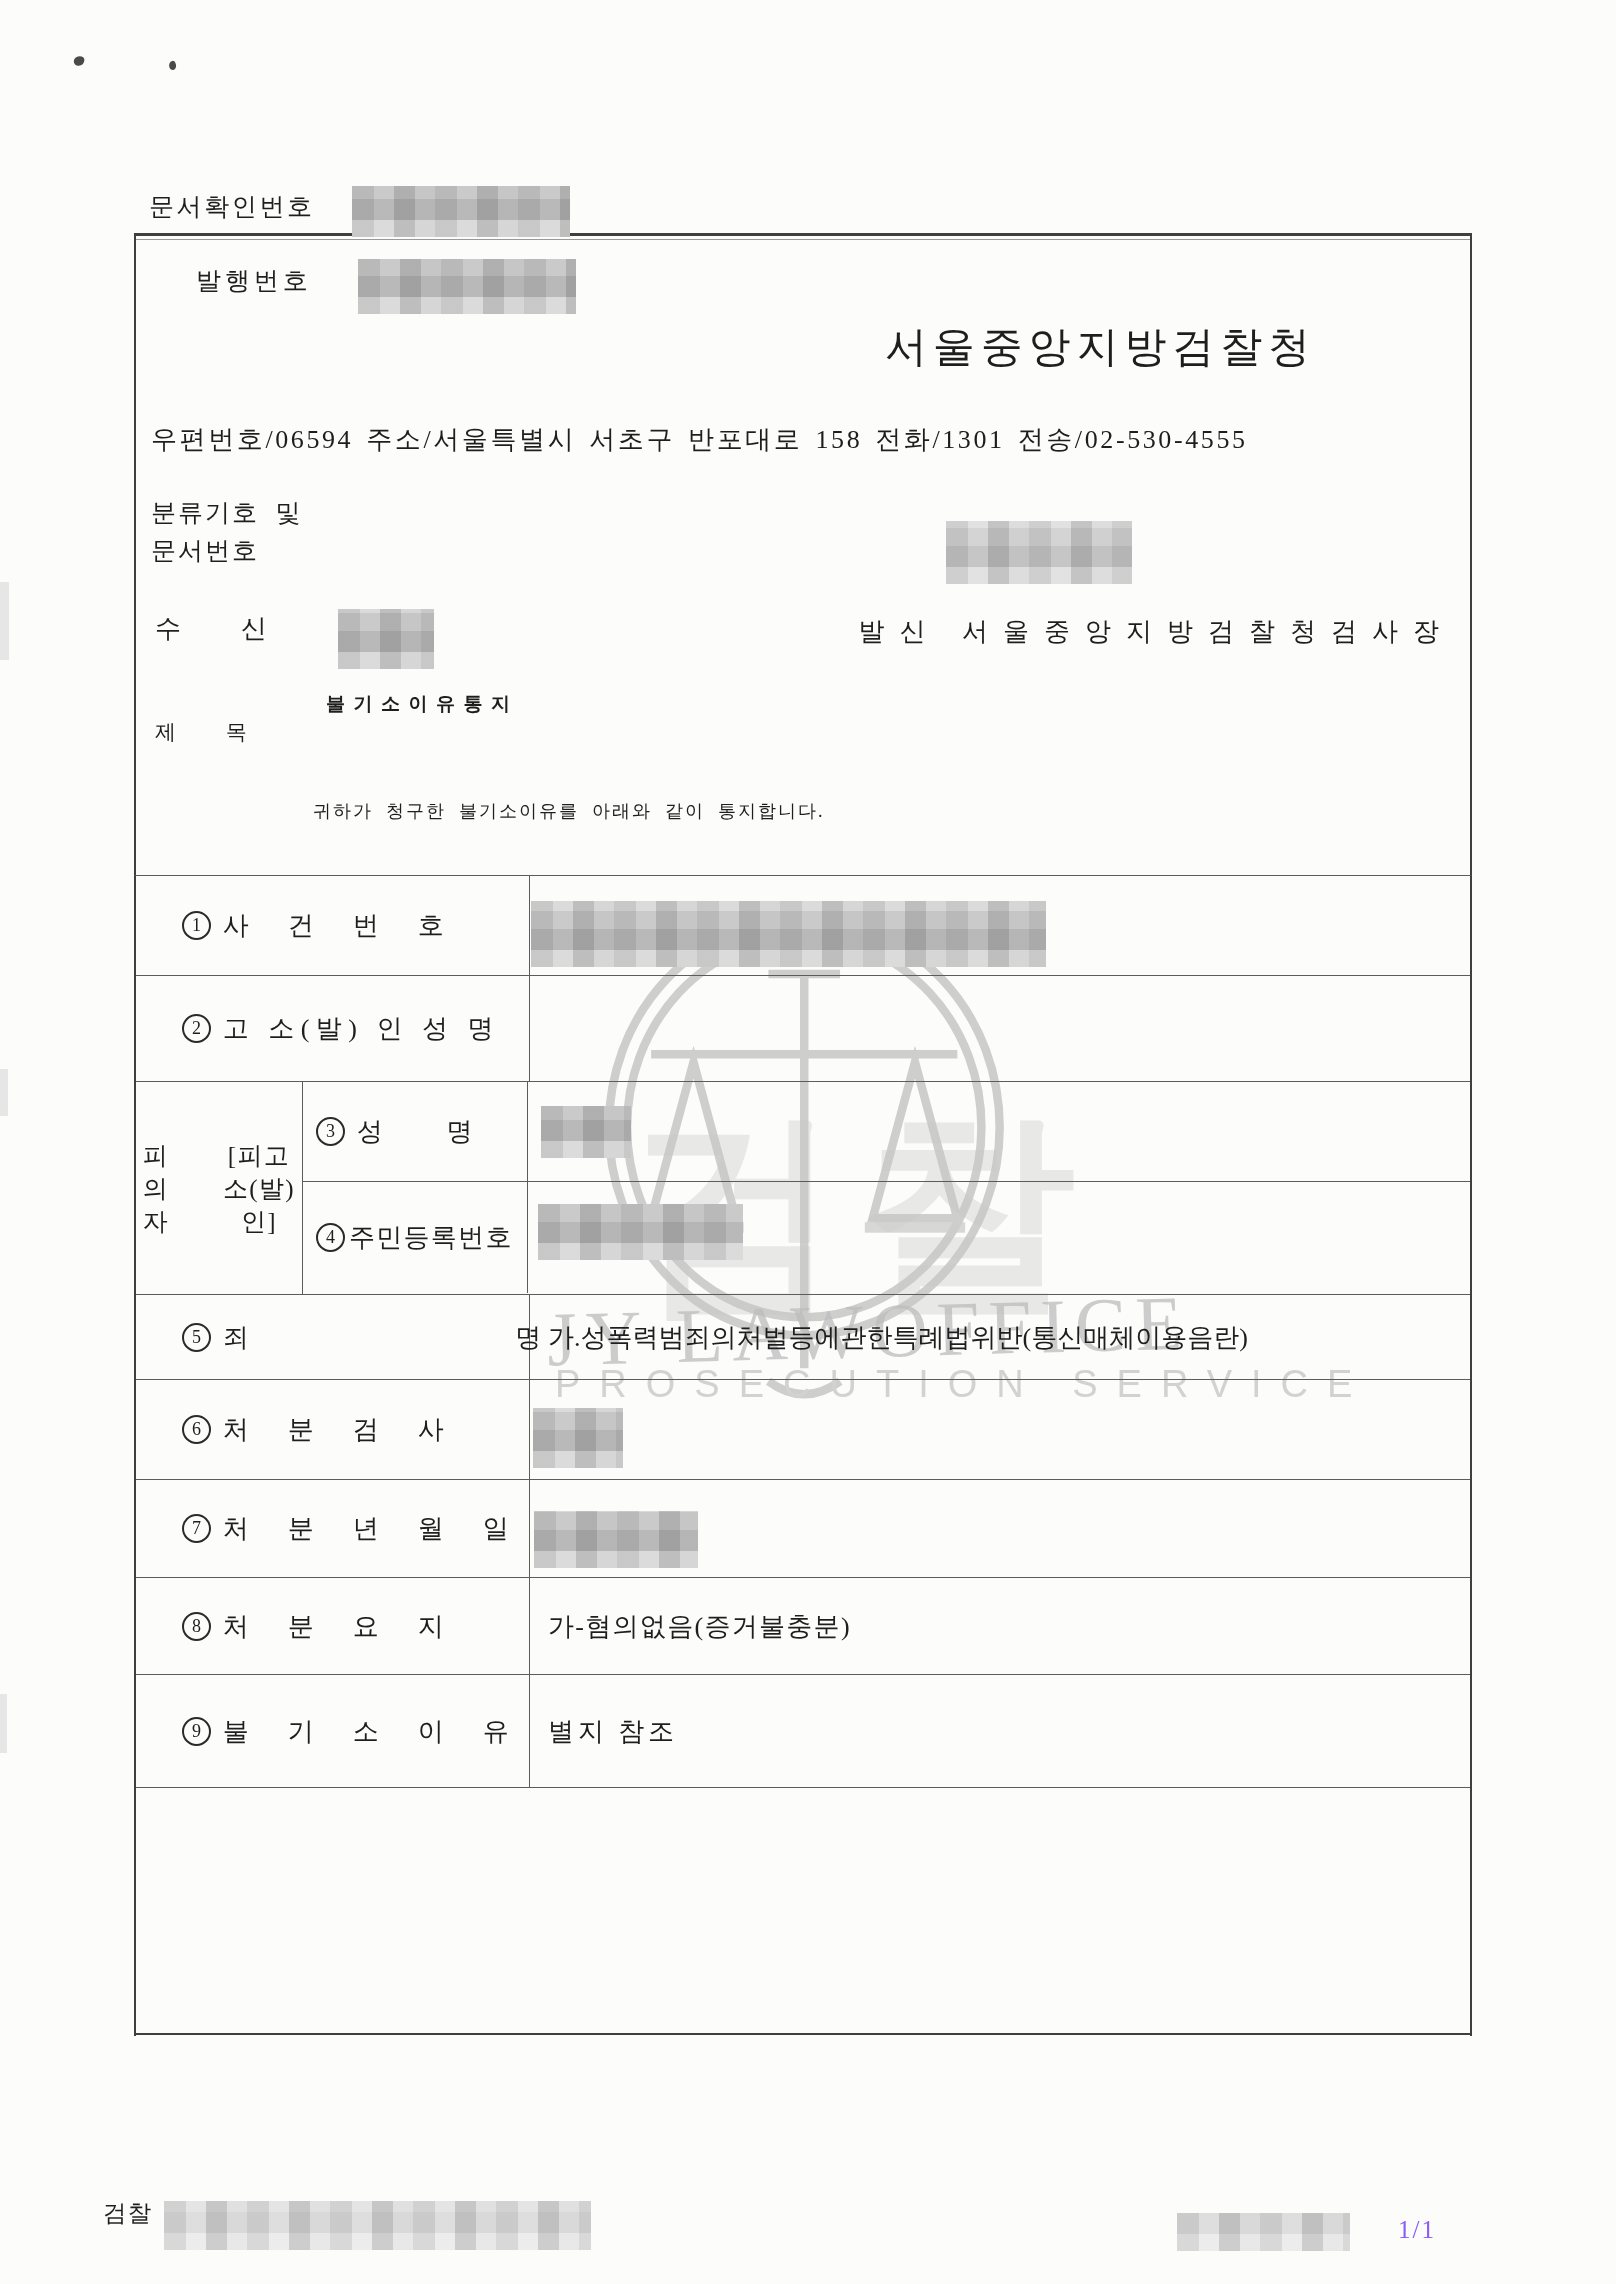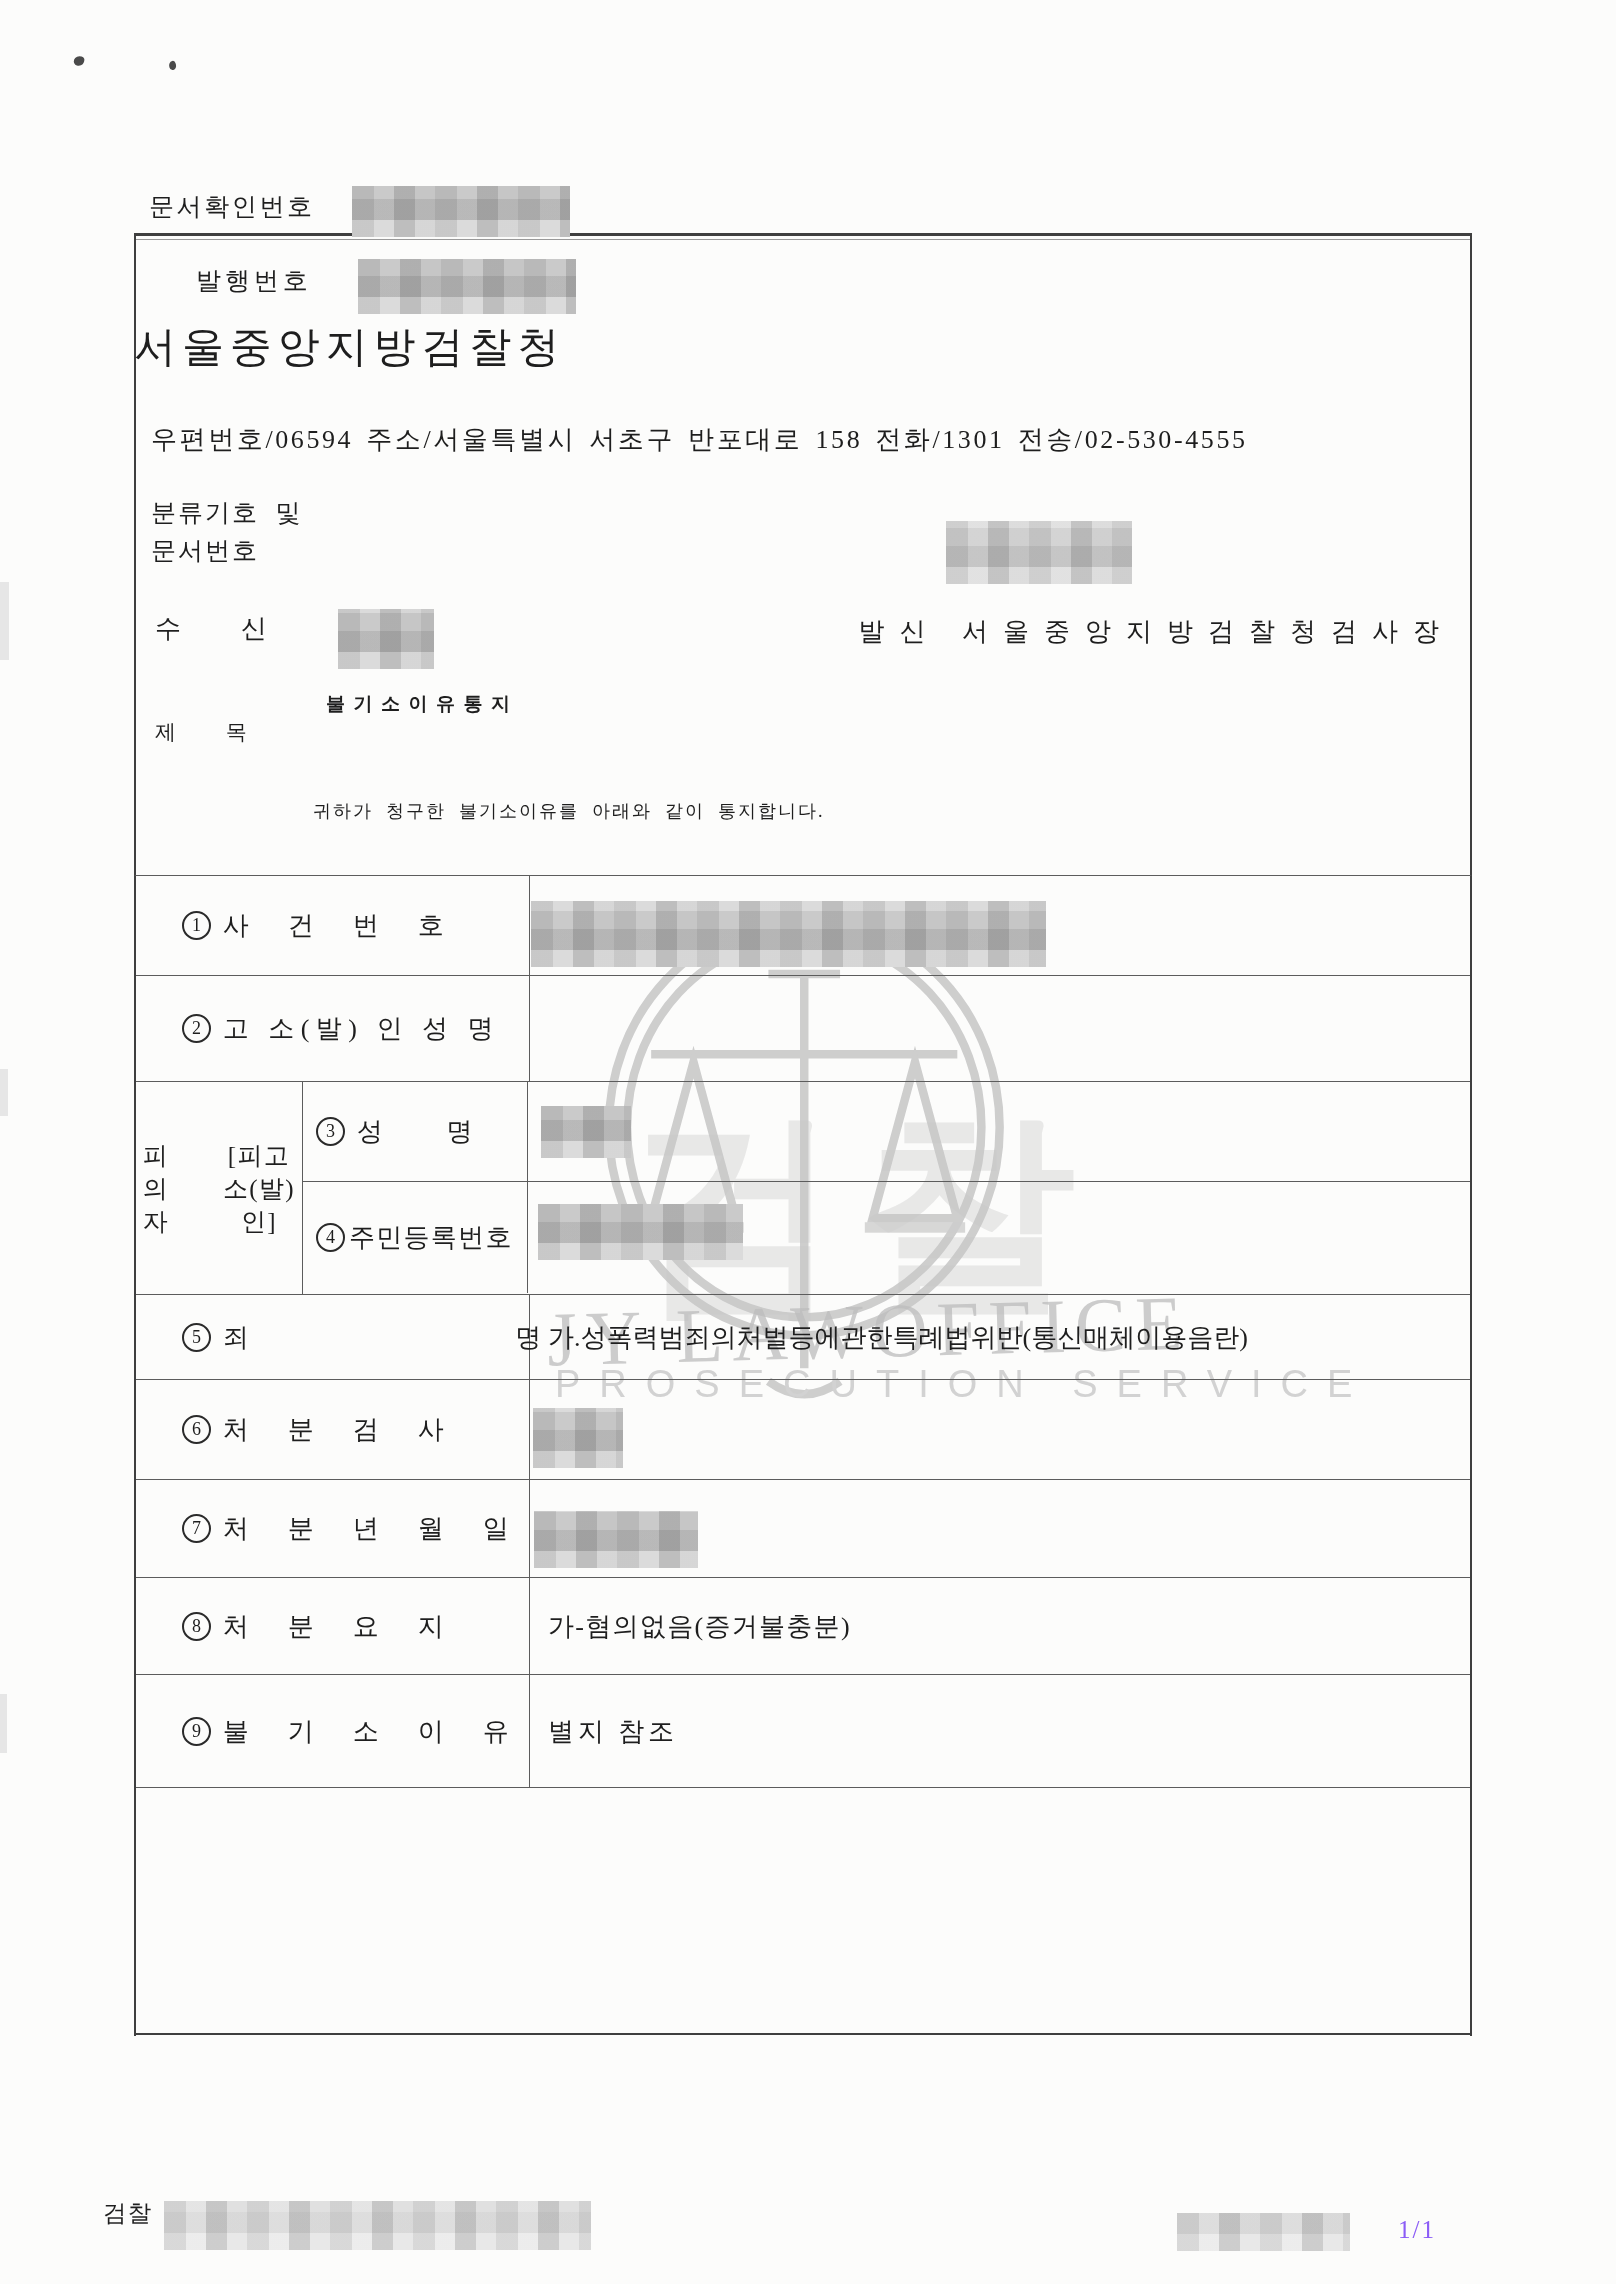--- a/index.html
+++ b/index.html
@@ -18,21 +18,21 @@
     position:absolute; background-color:#c7c7c7;
     background-image:
       repeating-linear-gradient(90deg, rgba(0,0,0,0.10) 0 22px, rgba(0,0,0,0.02) 22px 42px, rgba(0,0,0,0.15) 42px 63px, rgba(0,0,0,0.04) 63px 83px),
       repeating-linear-gradient(0deg, rgba(255,255,255,0.55) 0 17px, rgba(255,255,255,0.05) 17px 38px, rgba(255,255,255,0.30) 38px 56px);
   }
   .mosaic.dark  { background-color:#b9b9b9; }
   .mosaic.faint { background-color:#e0e0e0; }
   
   .doc-verify { top:190px; left:149px; font-size:25px; letter-spacing:2.6px; }
   .issue-no   { top:264px; left:184px; font-size:25px; letter-spacing:3.9px;margin-left:12px; }
-  .title { top:319px; left:134px; width:1182px; text-align:left; font-size:42px; letter-spacing:5.9px; font-weight:500; }
+  .title { top:319px; left:134px; width:1182px; text-align:right; font-size:42px; letter-spacing:5.9px; font-weight:500; }
   .address { top:422px; left:151px; font-size:26px; letter-spacing:2.6px; word-spacing:3.9px; }
   .classif { top:494px; left:151px; font-size:25px; line-height:38px; letter-spacing:2px; white-space:pre; }
   .recv   { top:611px; left:155px; font-size:26px; white-space:pre; letter-spacing:2.6px; }
   .send   { top:614px; right:162px; font-size:26px; letter-spacing:15px; white-space:pre; }
   .subj-label { top:718px; left:155px; font-size:21px; white-space:pre; letter-spacing:2.6px; }
   .subj-value { top:691px; left:326px; font-size:19px; font-weight:bold; letter-spacing:8.5px; }
   .intro { top:799px; left:313px; font-size:18px; letter-spacing:2px; word-spacing:6.5px; }
   
   .doc-box {
     position:absolute; left:134px; top:233px; width:1338px; height:1802px;

